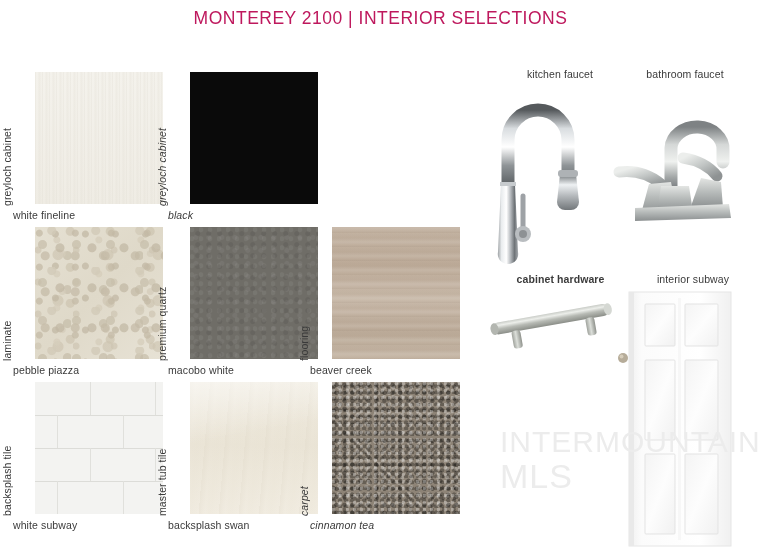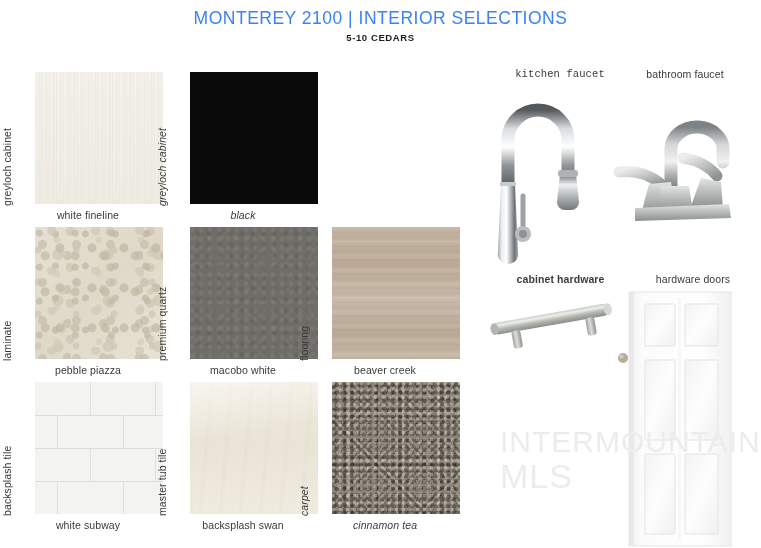--- a/index.html
+++ b/index.html
@@ -21,21 +21,21 @@
     position: absolute;
     left: 0;
     top: 8px;
     width: 761px;
     text-align: center;
   }
   #board-title {
     font-size: 17.5px;
     letter-spacing: 0.5px;
     font-weight: 400;
-    color: #3b82f6;
+    color: #be185d;
     line-height: 21px;
   }
   #board-subtitle {
     font-size: 9.5px;
     font-weight: bold;
     letter-spacing: 0.6px;
     color: #1d1d1d;
     margin-top: 3px;
   }
 
@@ -70,21 +70,21 @@
     top: 0;
     width: 128px;
     height: 132px;
     overflow: hidden;
   }
   .swatch-caption {
     position: absolute;
     left: 0;
     right: 0;
     top: 137px;
-    text-align: center;
+    text-align: left;
     font-size: 10.5px;
     color: #3a3a3a;
     letter-spacing: 0.1px;
   }
 
   
   .tex-white-fineline {
     background:
       repeating-linear-gradient(90deg,
         rgba(222,218,208,0.55) 0px, rgba(222,218,208,0.0) 1px,
@@ -196,21 +196,20 @@
     user-select: none;
     font-weight: 400;
   }
   #watermark .wm-line2 { font-size: 34px; }
 </style>
 </head>
 <body>
 
 <div id="header">
   <div id="board-title">MONTEREY 2100 | INTERIOR SELECTIONS</div>
-  <div id="board-subtitle">5-10 CEDARS</div>
 </div>
 
 <div id="swatch-grid">
 
   <div class="swatch-cell" style="left:13px; top:12px;">
     <div class="swatch-side-label">greyloch cabinet</div>
     <div class="swatch-box tex-white-fineline"></div>
     <div class="swatch-caption">white fineline</div>
   </div>
 
@@ -273,21 +272,21 @@
   <div class="swatch-cell" style="left:310px; top:322px;font-style:italic;">
     <div class="swatch-side-label">carpet</div>
     <div class="swatch-box tex-cinnamon-tea"></div>
     <div class="swatch-caption">cinnamon tea</div>
   </div>
 
 </div>
 
 <div id="product-col">
 
-  <div class="product-label" style="left:20px; top:8px; width:140px;font-family:Liberation Mono, monospace;">kitchen faucet</div>
+  <div class="product-label" style="left:20px; top:8px; width:140px;">kitchen faucet</div>
 
   <div class="product-label" style="left:140px; top:8px; width:150px;">bathroom faucet</div>
 
   <div class="product-art" style="left:10px; top:28px; width:110px; height:190px;">
     <svg width="110" height="190" viewBox="0 0 110 190">
       <defs>
         <linearGradient id="chromeV" x1="0" y1="0" x2="1" y2="0">
           <stop offset="0%" stop-color="#9ea2a5"></stop>
           <stop offset="18%" stop-color="#e9ecee"></stop>
           <stop offset="42%" stop-color="#ffffff"></stop>
@@ -358,21 +357,21 @@
       <path d="M96 78 L116 82 L118 108 L86 106 Z" fill="url(#nickelBase)"></path>
 
       <path d="M56 86 L84 86 L88 112 L52 112 Z" fill="url(#nickelBase)"></path>
 
       <path d="M30 108 L124 104 L126 118 L30 121 Z" fill="url(#nickelBase)"></path>
     </svg>
   </div>
 
   <div class="product-label" style="left:18px; top:213px; width:145px;font-weight:bold;">cabinet hardware</div>
 
-  <div class="product-label" style="left:158px; top:213px; width:130px;">hardware doors</div>
+  <div class="product-label" style="left:158px; top:213px; width:130px;">interior subway</div>
 
   <div class="product-art" style="left:12px; top:233px; width:140px; height:60px;">
     <svg width="140" height="60" viewBox="0 0 140 60">
       <defs>
         <linearGradient id="pullBar" x1="0" y1="0" x2="0" y2="1">
           <stop offset="0%" stop-color="#c9ccc7"></stop>
           <stop offset="25%" stop-color="#eceeea"></stop>
           <stop offset="55%" stop-color="#b7bab4"></stop>
           <stop offset="100%" stop-color="#8b8e88"></stop>
         </linearGradient>

